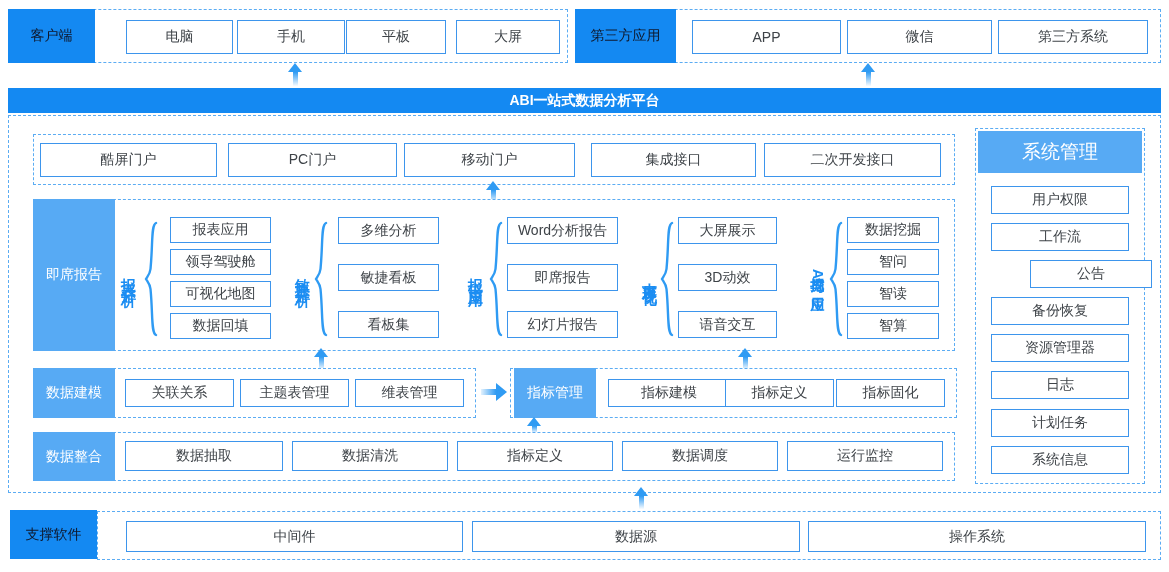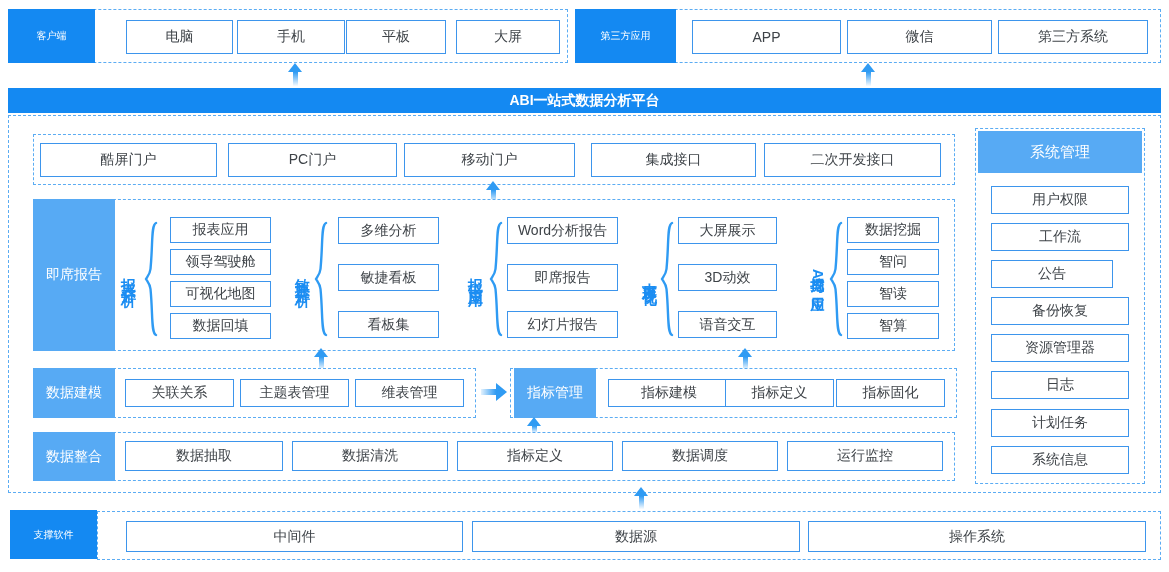--- a/index.html
+++ b/index.html
@@ -2,21 +2,21 @@
 <html><head>
 <meta charset="utf-8">
 <style>
   html,body{margin:0;padding:0;background:#fff;}
   .canvas{position:relative;width:1169px;height:572px;background:#ffffff;
     font-family:"Liberation Sans","DejaVu Sans",sans-serif;overflow:hidden;}
   .dash{position:absolute;border:1px dashed #5BACF3;box-sizing:border-box;background:#fff;}
   .box{position:absolute;background:#fff;border:1px solid #3D95EC;color:#3E4348;
     font-size:14px;display:flex;align-items:center;justify-content:center;
     box-sizing:border-box;white-space:nowrap;}
-  .plabel{position:absolute;background:#1489F2;color:#ffffff;font-size:10px;
+  .plabel{position:absolute;background:#1489F2;color:#0f172a;font-size:14px;
     display:flex;align-items:center;justify-content:center;box-sizing:border-box;white-space:nowrap;}
   .slabel{position:absolute;background:#57AAF4;color:#fff;font-size:14px;
     display:flex;align-items:center;justify-content:center;box-sizing:border-box;white-space:nowrap;}
   .banner{position:absolute;background:#1489F2;color:#fff;font-size:14px;font-weight:bold;
     display:flex;align-items:center;justify-content:center;}
   .vlbl{position:absolute;writing-mode:vertical-rl;color:#1B8DF2;font-weight:bold;
     font-size:15px;letter-spacing:5px;display:flex;align-items:center;justify-content:center;
     text-align:center;}
   .vlbl.tight{letter-spacing:1px;font-size:14px;}
   .brace{position:absolute;}
@@ -150,24 +150,24 @@
 
   <div class="dash" style="left:33px;top:432px;width:922px;height:49px"></div>
   <div class="slabel" style="left:33px;top:432px;width:82px;height:49px">数据整合</div>
   <div class="box" style="left:125px;top:441px;width:158px;height:30px">数据抽取</div>
   <div class="box" style="left:292px;top:441px;width:156px;height:30px">数据清洗</div>
   <div class="box" style="left:457px;top:441px;width:156px;height:30px">指标定义</div>
   <div class="box" style="left:622px;top:441px;width:156px;height:30px">数据调度</div>
   <div class="box" style="left:787px;top:441px;width:156px;height:30px">运行监控</div>
 
   <div class="dash" style="left:975px;top:128px;width:170px;height:356px"></div>
-  <div class="slabel" style="left:978px;top:131px;width:164px;height:42px;font-size:15px">系统管理</div>
+  <div class="slabel" style="left:978px;top:131px;width:164px;height:42px;font-size:19px">系统管理</div>
   <div class="box" style="left:991px;top:186px;width:138px;height:28px">用户权限</div>
   <div class="box" style="left:991px;top:223px;width:138px;height:28px">工作流</div>
-  <div class="box" style="left:991px;top:260px;width:122px;height:28px">公告</div>
+  <div class="box" style="left:1030px;top:260px;width:122px;height:28px">公告</div>
   <div class="box" style="left:991px;top:297px;width:138px;height:28px">备份恢复</div>
   <div class="box" style="left:991px;top:334px;width:138px;height:28px">资源管理器</div>
   <div class="box" style="left:991px;top:371px;width:138px;height:28px">日志</div>
   <div class="box" style="left:991px;top:409px;width:138px;height:28px">计划任务</div>
   <div class="box" style="left:991px;top:446px;width:138px;height:28px">系统信息</div>
 
   <div class="arrow-up" style="left:634px;top:487px;height:22px">
       <div class="head"></div>
       <div class="tail"></div>
     </div>

